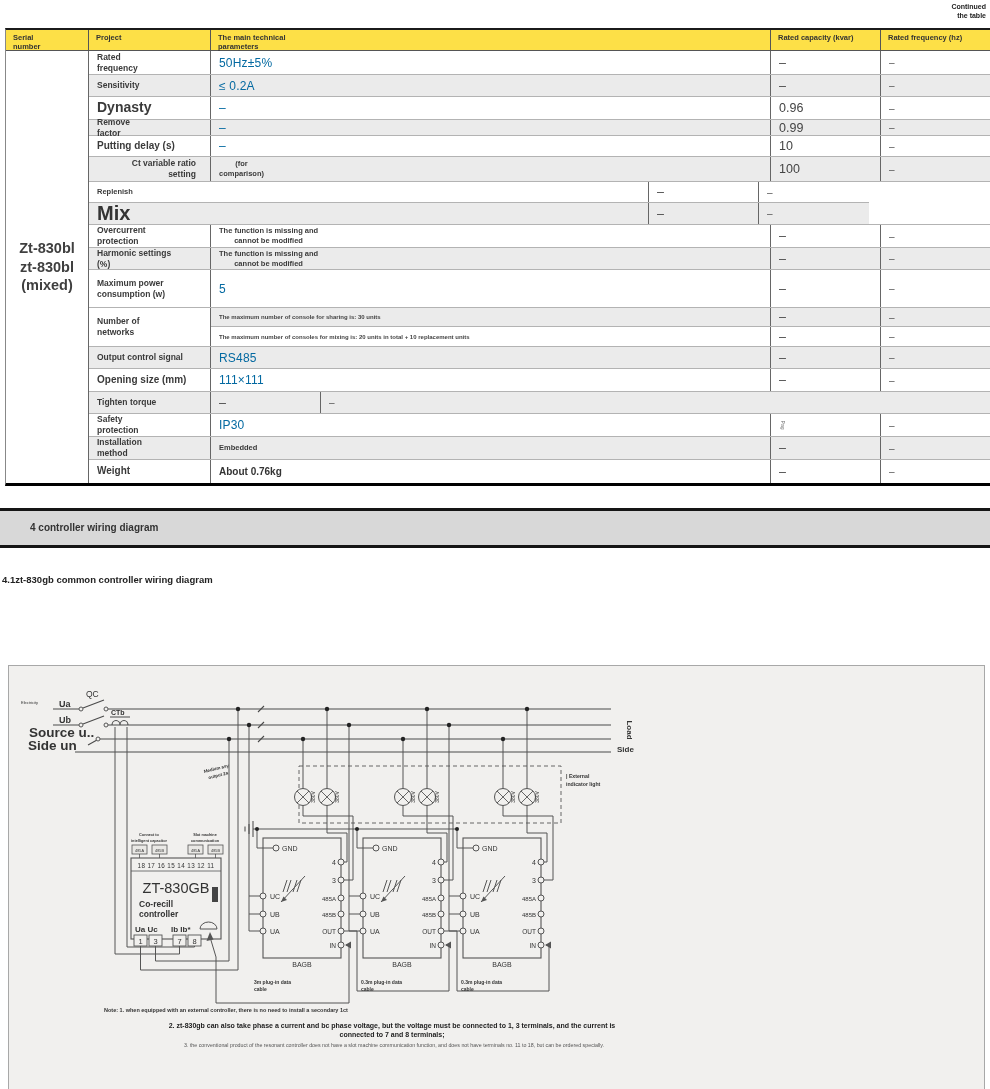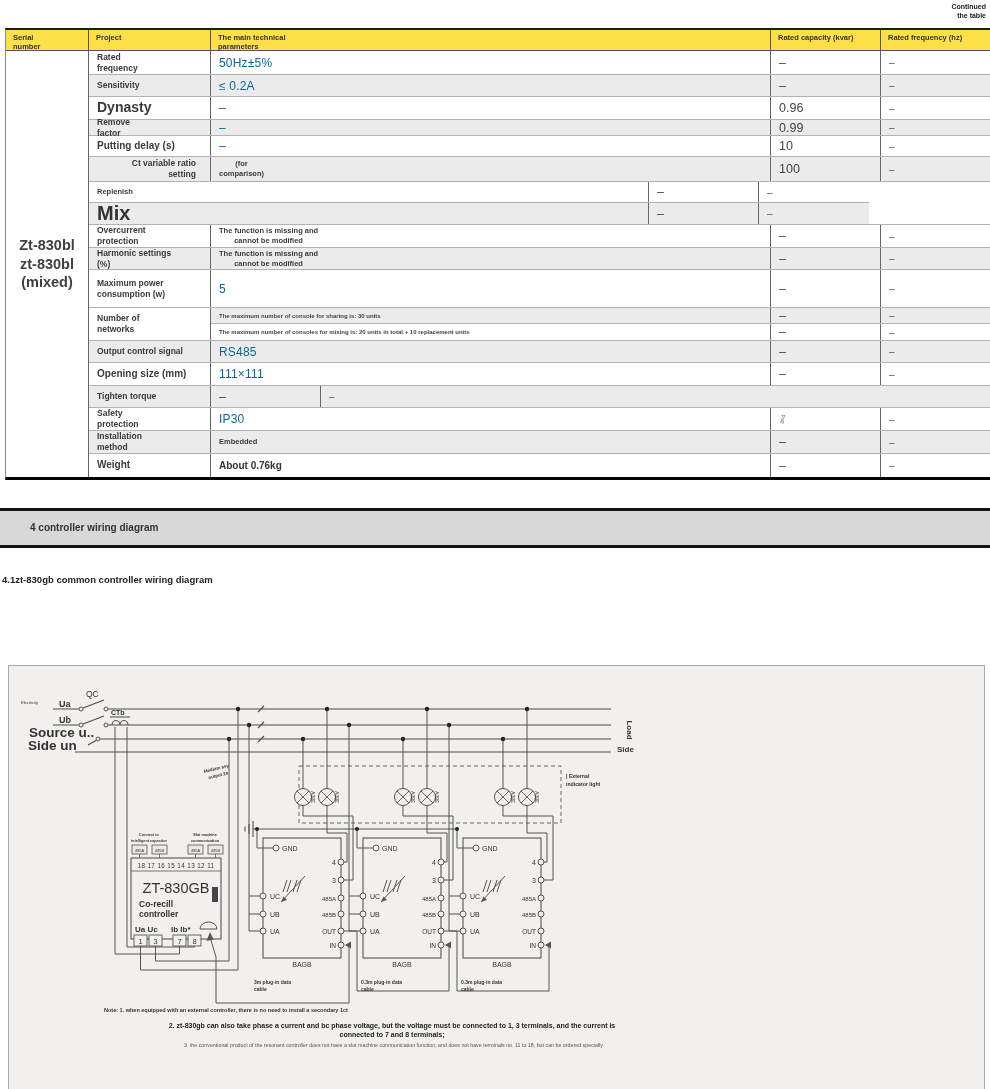--- a/index.html
+++ b/index.html
@@ -169,21 +169,21 @@
         </div>
 
         <div class="trow" style="height:38px">
           <div class="cp">Maximum power
 consumption (w)</div>
           <div class="cm"><span class="pbig">5</span></div>
           <div class="cc">–</div>
           <div class="cf">–</div>
         </div>
 
-        <div class="trow" style="height:33px">
+        <div class="trow" style="height:39px">
           <div class="cp">Number of
 networks</div>
           <div class="sub">
             <div class="srow bline gy" style="height:22px">
               <div class="cm"><span class="ptn">The maximum number of console for sharing is: 30 units</span></div>
               <div class="cc">–</div>
               <div class="cf">–</div>
             </div>
             <div class="srow" style="height:22px">
               <div class="cm"><span class="ptn">The maximum number of consoles for mixing is: 20 units in total + 10 replacement units</span></div>

